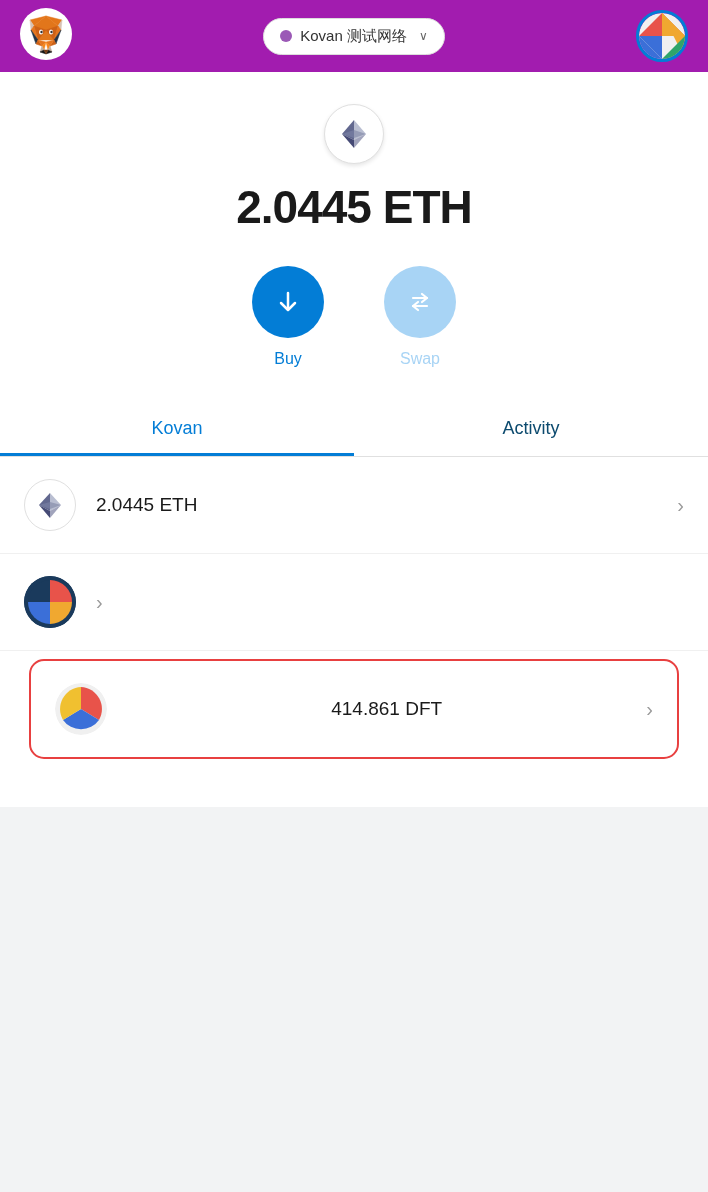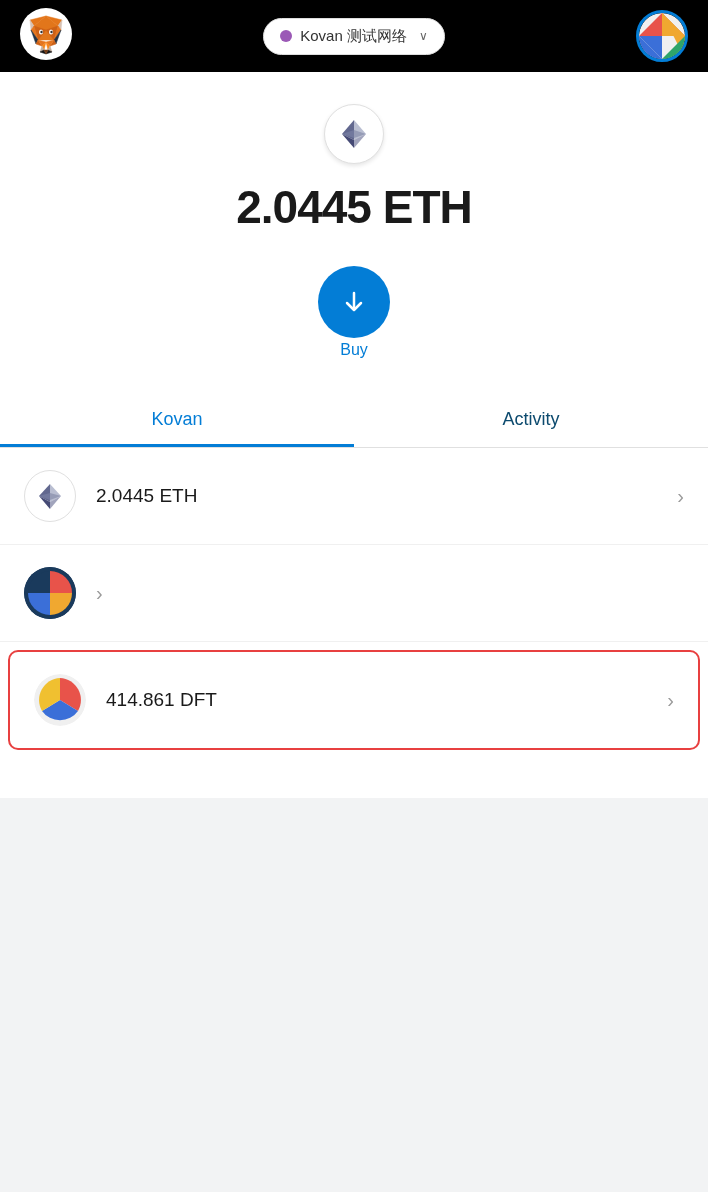--- a/index.html
+++ b/index.html
@@ -10,21 +10,21 @@
       background: #f2f3f4;
       overflow-x: hidden;
     }
 
     
     .header {
       display: flex;
       align-items: center;
       justify-content: space-between;
       padding: 12px 20px;
-      background: #000000;
+      background: #a21caf;
       height: 72px;
     }
     .network-selector {
       display: flex;
       align-items: center;
       background: white;
       border-radius: 30px;
       padding: 8px 16px;
       gap: 8px;
       cursor: pointer;
@@ -97,21 +97,21 @@
     .actions {
       display: flex;
       justify-content: center;
       gap: 60px;
       padding-bottom: 36px;
     }
     .action-item {
       display: flex;
       flex-direction: column;
       align-items: center;
-      gap: 3px;
+      gap: 12px;
       cursor: pointer;
     }
     .action-btn {
       width: 72px;
       height: 72px;
       border-radius: 50%;
       display: flex;
       align-items: center;
       justify-content: center;
       border: none;
@@ -159,22 +159,23 @@
       display: flex;
       align-items: center;
       padding: 22px 24px;
       border-bottom: 1px solid #f0f0f0;
       cursor: pointer;
       background: white;
       position: relative;
     }
     .asset-item-highlighted {
       border: 2.5px solid #e84040;
-      border-radius: 10px;
-      margin: 8px 8px;
+      border-radius: 15px;
+      margin: 8px 29px;
+      text-align: center;
     }
     .asset-icon {
       width: 52px;
       height: 52px;
       border-radius: 50%;
       margin-right: 20px;
       flex-shrink: 0;
       display: flex;
       align-items: center;
       justify-content: center;
@@ -278,20 +279,31 @@
       <button class="action-btn action-btn-active">
         <svg width="28" height="28" viewBox="0 0 28 28" fill="white">
           <line x1="14" y1="5" x2="14" y2="21" stroke="white" stroke-width="2.5" stroke-linecap="round"></line>
           <polyline points="7,15 14,22 21,15" fill="none" stroke="white" stroke-width="2.5" stroke-linecap="round" stroke-linejoin="round"></polyline>
         </svg>
       </button>
       <span class="action-label">Buy</span>
     </div>
 
 
+    <div class="action-item">
+      <button class="action-btn action-btn-disabled">
+        <svg width="28" height="28" viewBox="0 0 28 28" fill="white">
+          <path d="M7,10 L21,10" stroke="white" stroke-width="2.2" stroke-linecap="round"></path>
+          <polyline points="16,6 21,10 16,14" fill="none" stroke="white" stroke-width="2.2" stroke-linecap="round" stroke-linejoin="round"></polyline>
+          <path d="M21,18 L7,18" stroke="white" stroke-width="2.2" stroke-linecap="round"></path>
+          <polyline points="12,14 7,18 12,22" fill="none" stroke="white" stroke-width="2.2" stroke-linecap="round" stroke-linejoin="round"></polyline>
+        </svg>
+      </button>
+      <span class="action-label action-label-disabled">Swap</span>
+    </div>
   </div>
 
   <div class="tabs">
     <div class="tab tab-active">Kovan</div>
     <div class="tab">Activity</div>
   </div>
 
   <div class="asset-list">
 
     <div class="asset-item">

